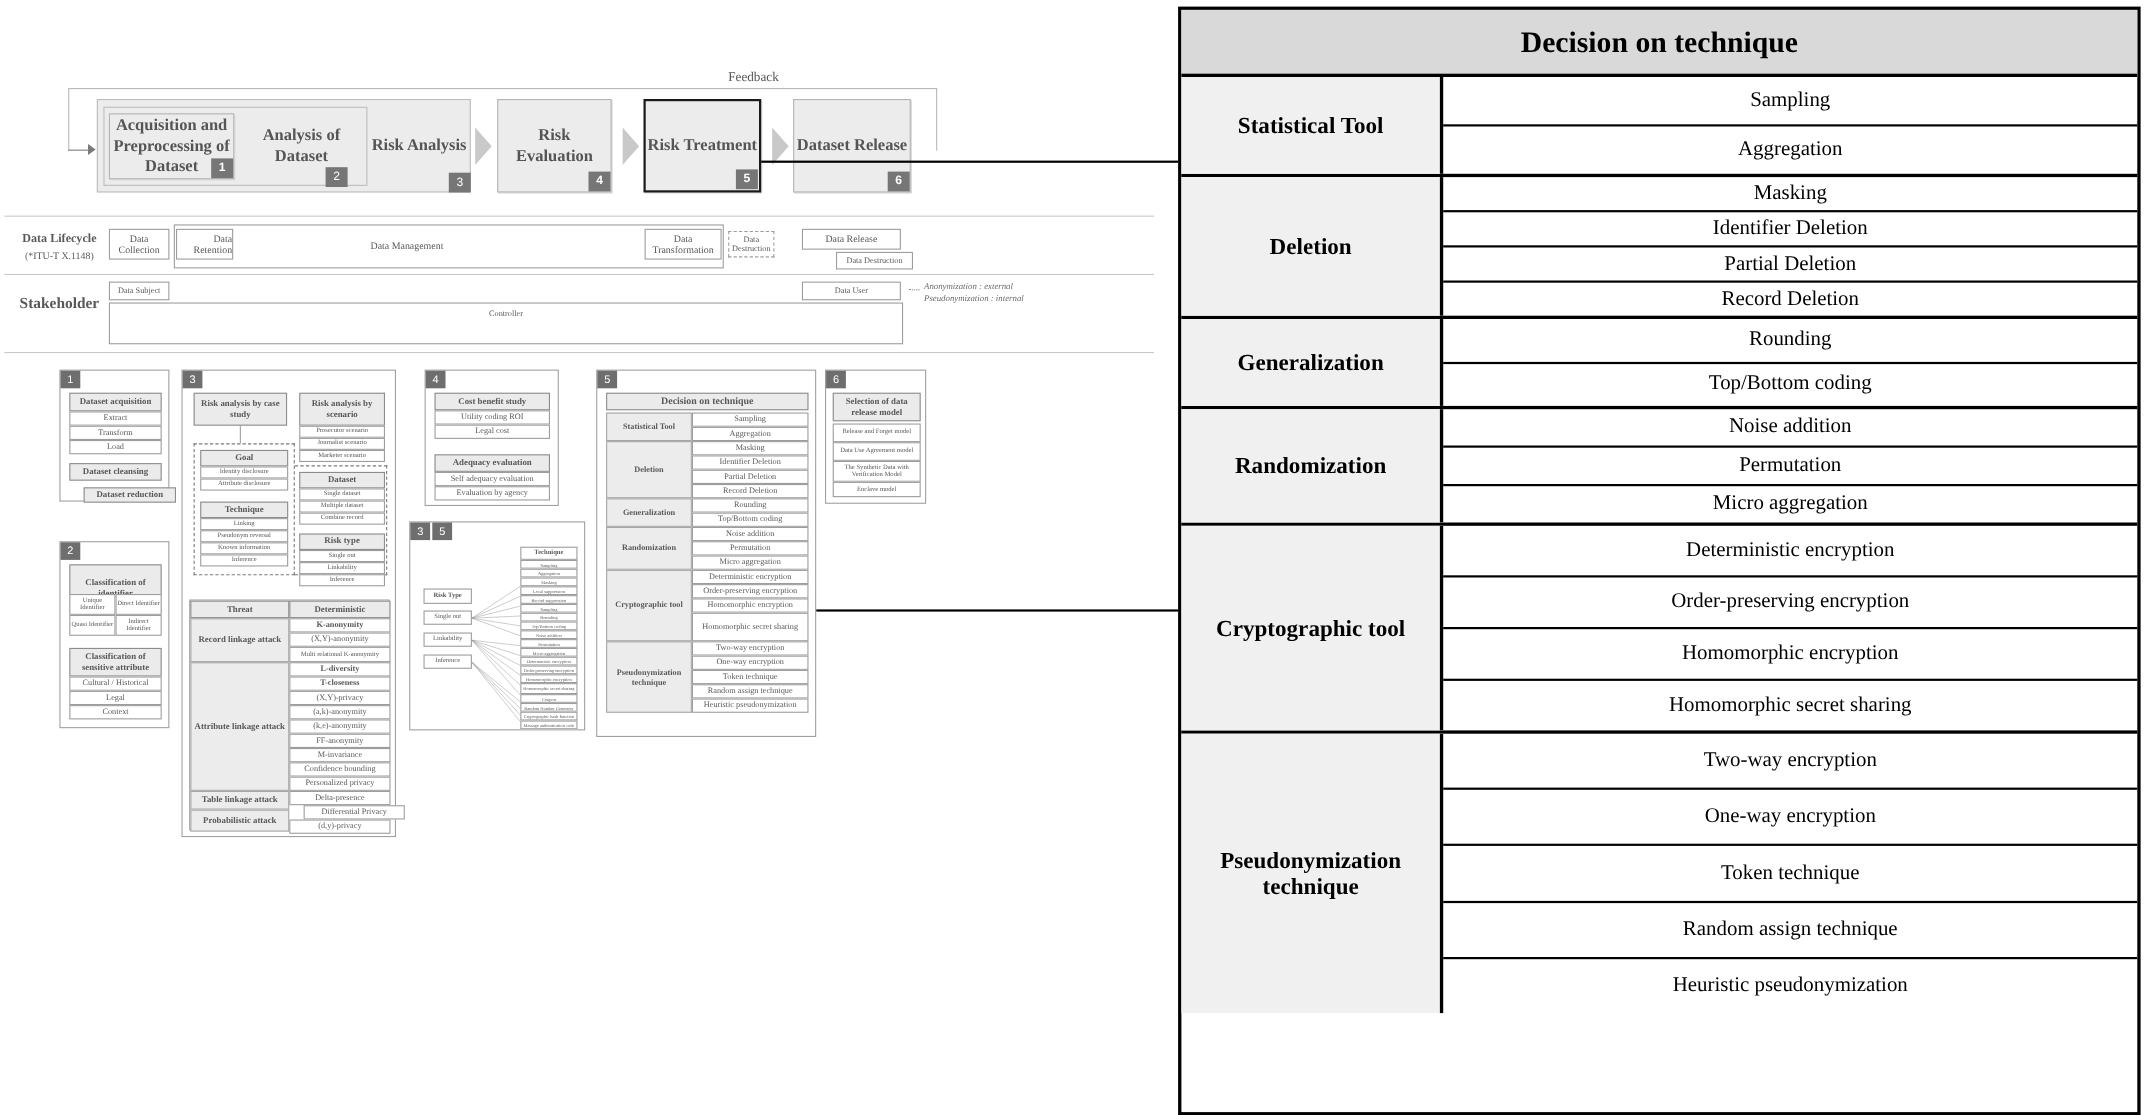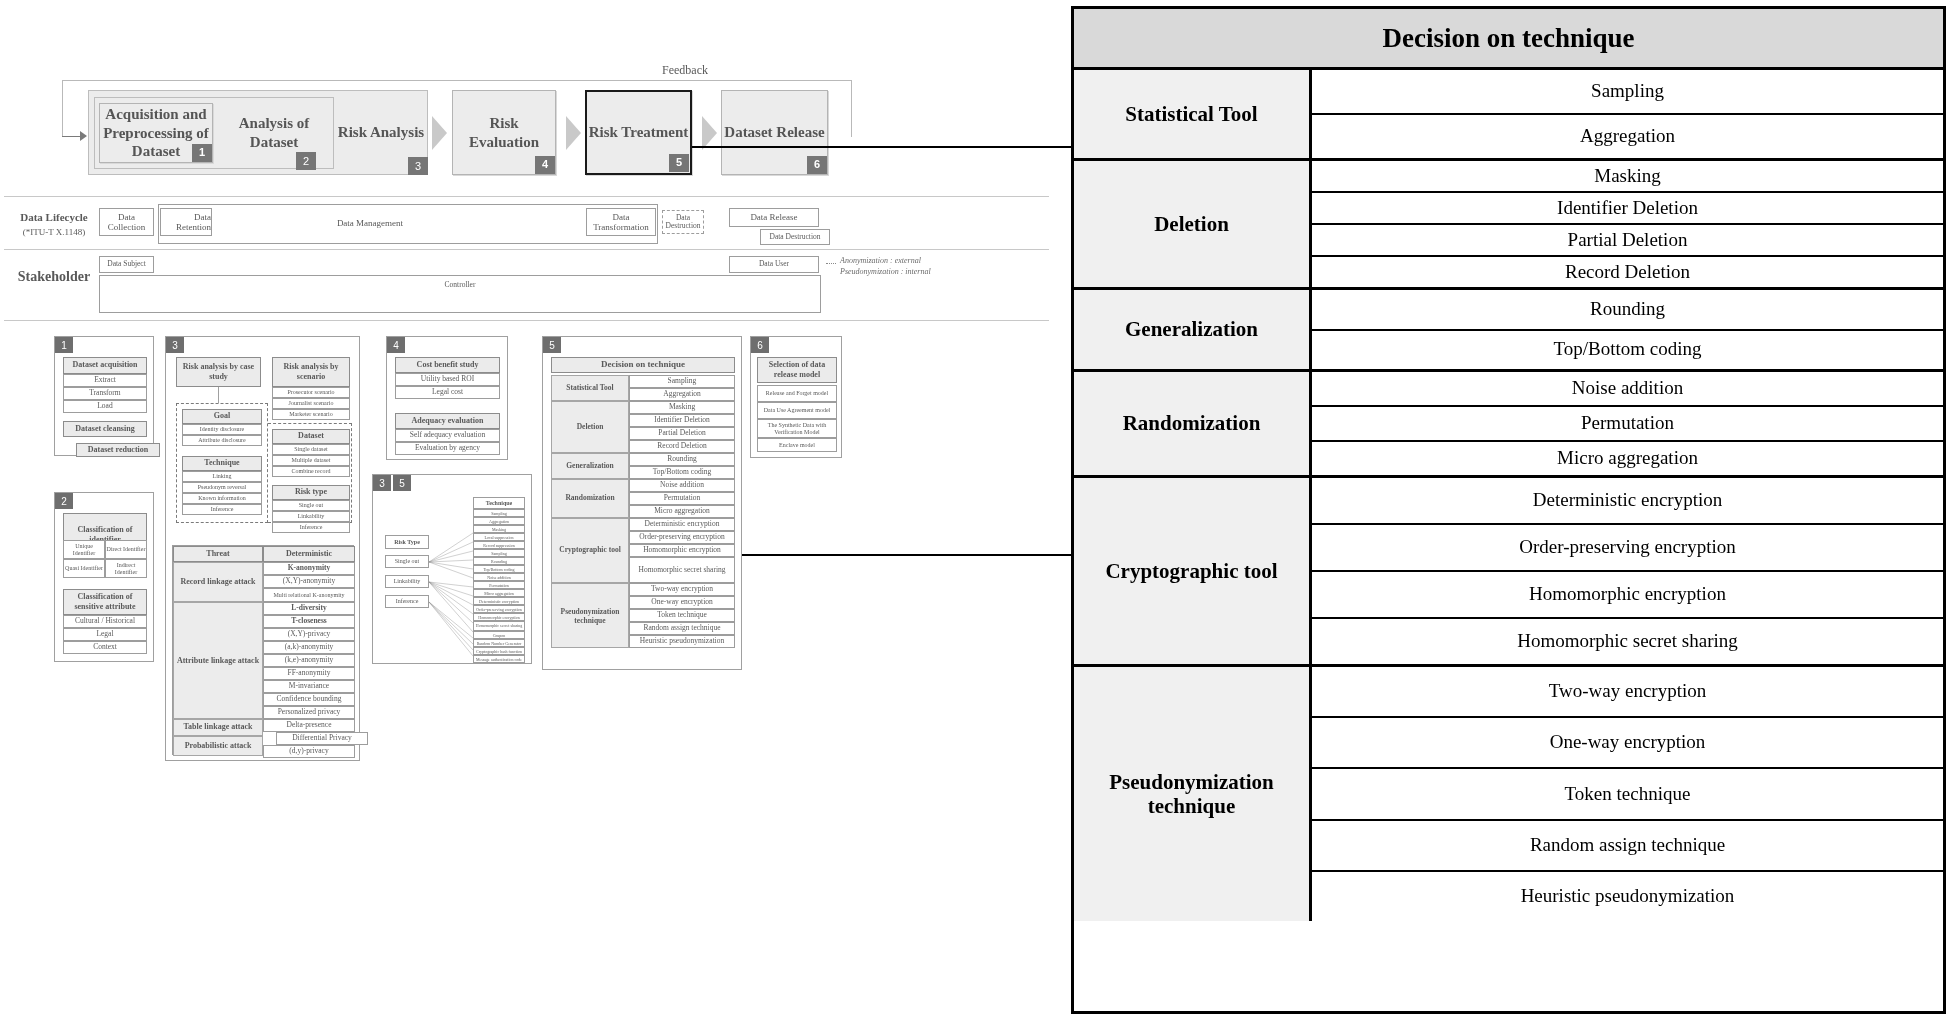--- a/index.html
+++ b/index.html
@@ -225,21 +225,21 @@
 
     <div class="abs gbox xs" style="left:0;top:190px;width:90px;height:20px;font-weight:bold;font-size:8px;">Probabilistic attack</div>
     <div class="abs wbox xs" style="left:103px;top:186px;width:92px;height:13px;">Differential Privacy</div>
     <div class="abs wbox xs" style="left:90px;top:199px;width:92px;height:13px;">(d,y)-privacy</div>
   </div>
 </div>
 
 <div class="abs panel" style="left:386px;top:336px;width:122px;height:124px;">
   <span class="ptag">4</span>
   <div class="abs hdr xs" style="left:8px;top:20px;width:105px;height:16px;font-size:8px;">Cost benefit study</div>
-  <div class="abs wbox xs" style="left:8px;top:36px;width:105px;height:13px;">Utility based ROI</div>
+  <div class="abs wbox xs" style="left:8px;top:36px;width:105px;height:13px;">Utility coding ROI</div>
   <div class="abs wbox xs" style="left:8px;top:49px;width:105px;height:13px;">Legal cost</div>
   <div class="abs hdr xs" style="left:8px;top:76px;width:105px;height:16px;font-size:8px;">Adequacy evaluation</div>
   <div class="abs wbox xs" style="left:8px;top:92px;width:105px;height:13px;">Self adequacy evaluation</div>
   <div class="abs wbox xs" style="left:8px;top:105px;width:105px;height:13px;">Evaluation by agency</div>
 </div>
 
 <div class="abs panel" style="left:372px;top:474px;width:160px;height:190px;">
   <span class="ptag">3</span>
   <span class="ptag" style="left:20px;">5</span>
 

